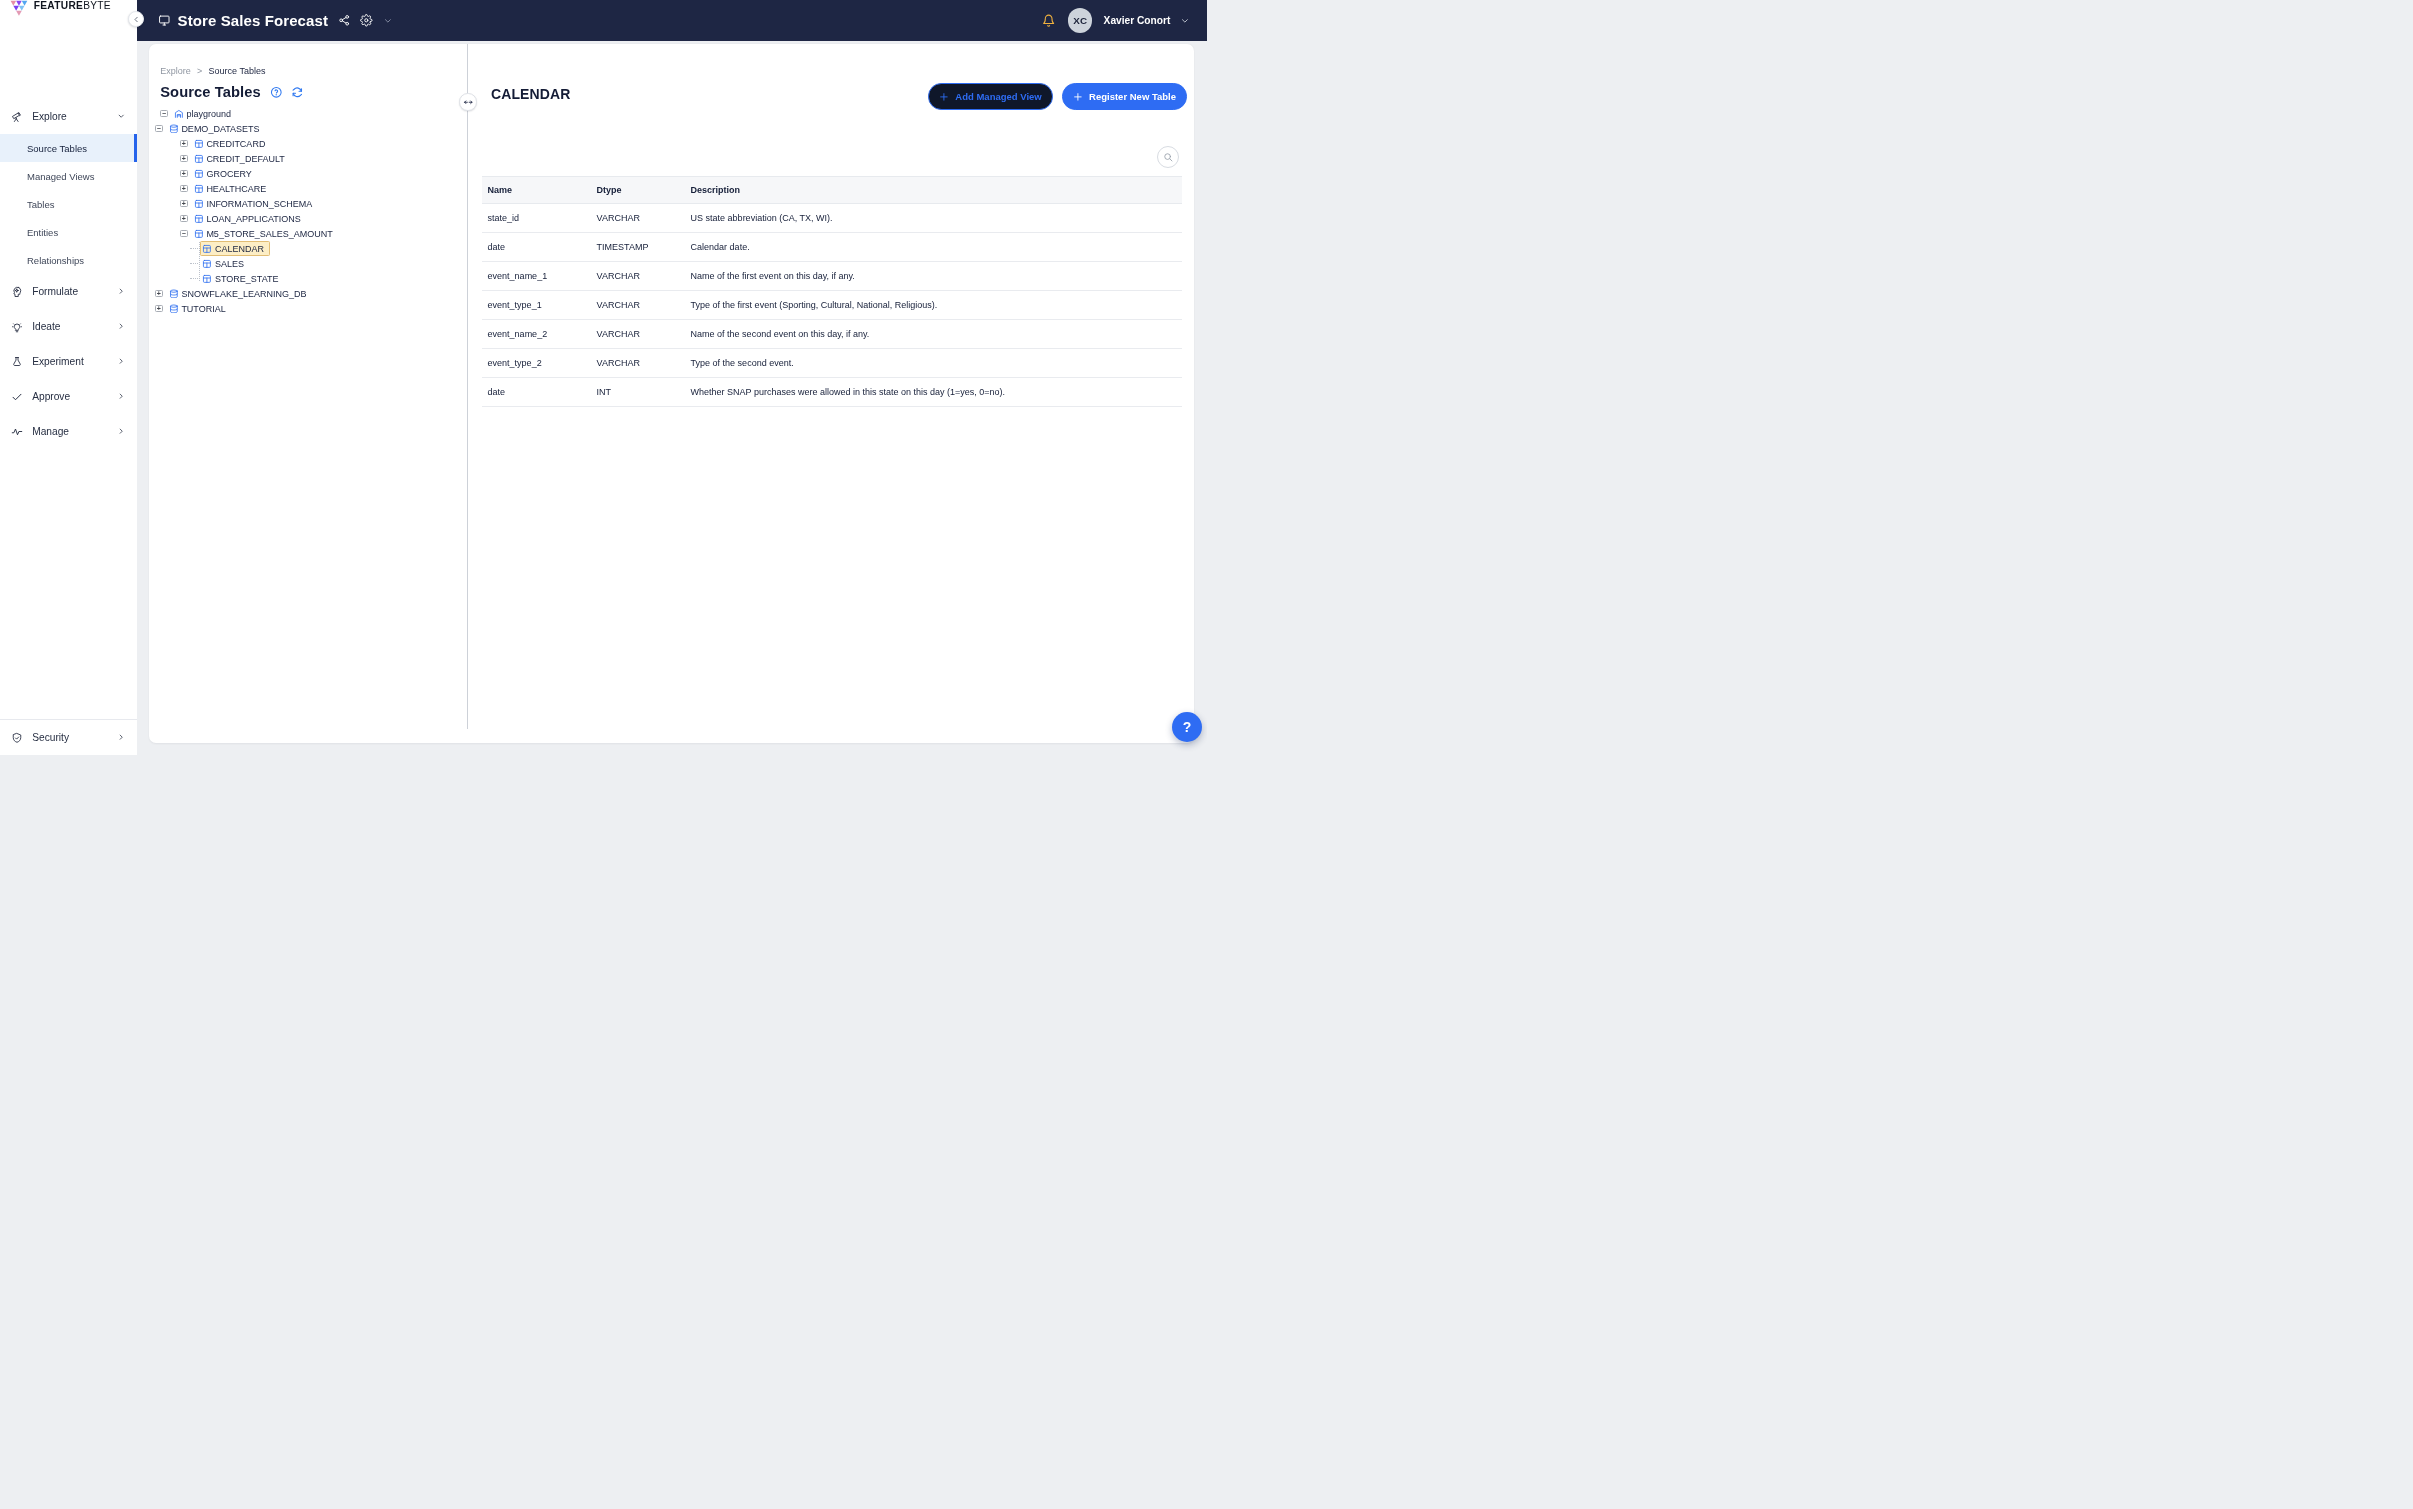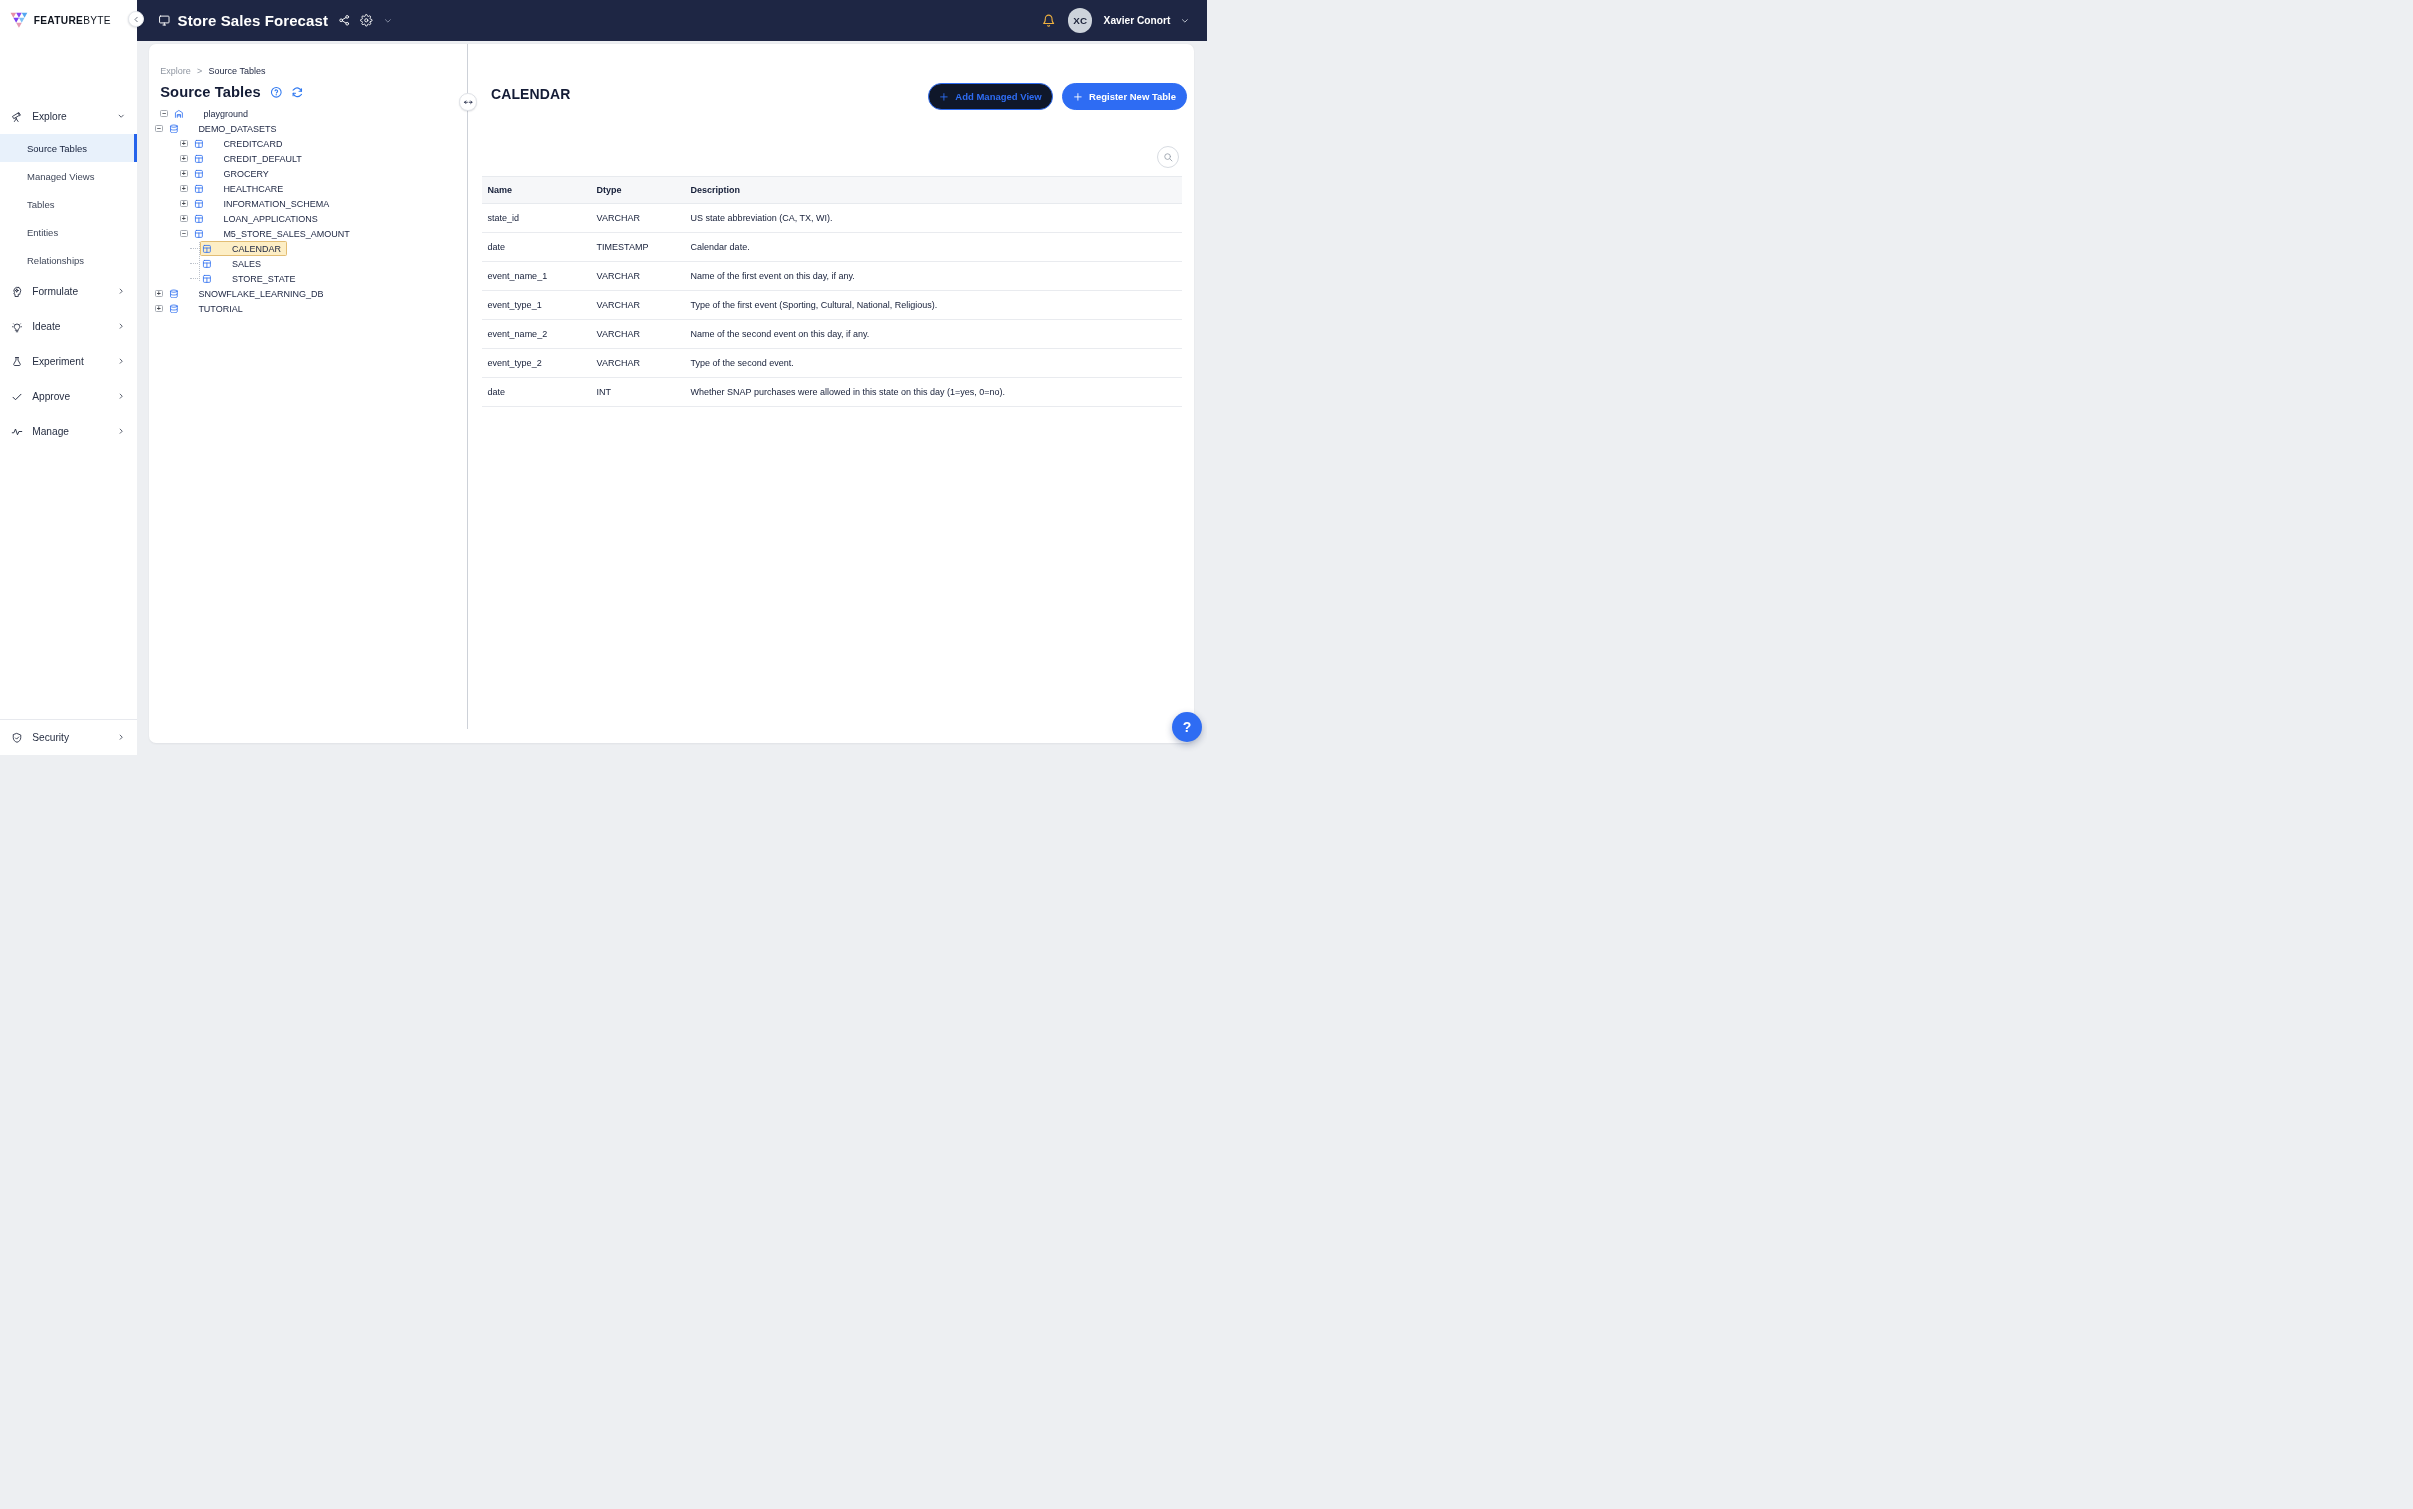--- a/index.html
+++ b/index.html
@@ -34,21 +34,21 @@
     position:absolute; left:128px; top:11.2px; width:16px; height:16px; border-radius:50%;
     background:#ffffff; border:0.7px solid #e4e7ec; box-shadow:0 0.7px 2.1px rgba(16,24,40,.18);
     display:flex; align-items:center; justify-content:center; cursor:pointer; z-index:40;
     color:#6b7280;
   }
 
   
   .sidebar {
     position:absolute; left:0; top:0; width:137px; height:755px; background:#ffffff; z-index:30;
   }
-  .logo { height:41px; display:flex; align-items:center; padding-left:9.8px; gap:4.9px; }
+  .logo { height:41px; display:flex; padding-left:9.8px; gap:4.9px; }
   .logo-text { font-size:10.2px; letter-spacing:0.3px; color:#10151f; }
   .logo-text b { font-weight:800; }
   .logo-text span { font-weight:300; }
   .nav { padding-top:58px; }
   .nav-section {
     height:35px; display:flex; align-items:center; gap:9px; padding:0 11.2px;
     font-size:10.2px; font-weight:500; color:#262e42; cursor:pointer;
   }
   .nav-section .nicon { width:12px; height:12px; color:#2a3145; flex:0 0 auto; }
   .nav-section .nlabel { flex:1; }
@@ -87,21 +87,21 @@
   .t-icon { width:12.6px; height:12.6px; color:#3079f0; cursor:pointer; }
 
   .tree { position:absolute; left:0; top:62px; width:317px; }
   .tree-row { height:15px; display:flex; align-items:center; font-size:9px; color:#1b2440; cursor:pointer; white-space:nowrap; }
   .tree-row .toggle {
     width:7.7px; height:7.7px; border:0.7px solid #a8adb5; border-radius:1.4px; background:#ffffff;
     font-size:7px; line-height:5.6px; text-align:center; color:#44484f; flex:0 0 auto;
     font-weight:700; margin-right:3.5px;
   }
   .tree-row .node-icon { width:9.8px; height:9.8px; color:#2f6ff0; flex:0 0 auto; }
-  .tree-row .node-pill { display:inline-flex; align-items:center; gap:20px; padding:1.4px 4.9px 1.4px 1.4px; border:0.7px solid transparent; border-radius:1.4px; }
+  .tree-row .node-pill { display:inline-flex; align-items:center; gap:3px; padding:1.4px 4.9px 1.4px 1.4px; border:0.7px solid transparent; border-radius:1.4px; }
   .tree-row.selected .node-pill { background:#fdeec5; border-color:#e2bd74; }
   .tree-row .connector { width:8.4px; height:0.7px; border-top:0.7px dotted #bcc2cb; margin-right:1.4px; flex:0 0 auto; }
   .tree-guide { position:absolute; left:50px; top:198px; height:39px; border-left:0.7px dotted #bcc2cb; width:0; }
   .lvl0 { padding-left:11.2px; } .lvl1 { padding-left:6px; } .lvl2 { padding-left:31px; } .lvl3 { padding-left:41px; }
 
   
   .divider { position:absolute; left:318px; top:0; bottom:14px; width:0.7px; background:#cdd1d8; }
   .resize-handle {
     position:absolute; left:310px; top:49px; width:17.5px; height:17.5px; border-radius:50%;
     background:#ffffff; border:0.7px solid #dfe2e7; box-shadow:0 0.7px 1.4px rgba(16,24,40,.12);

